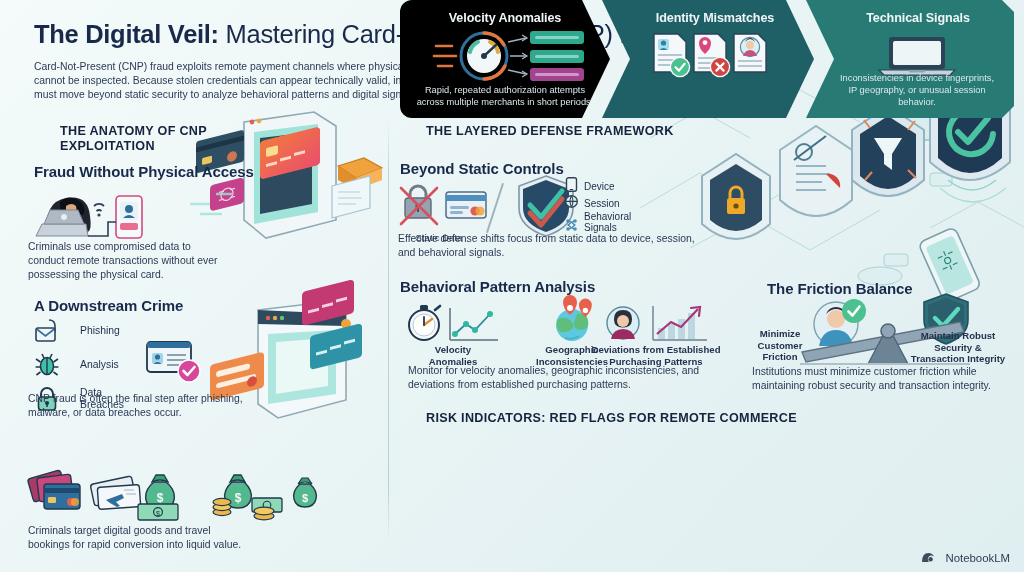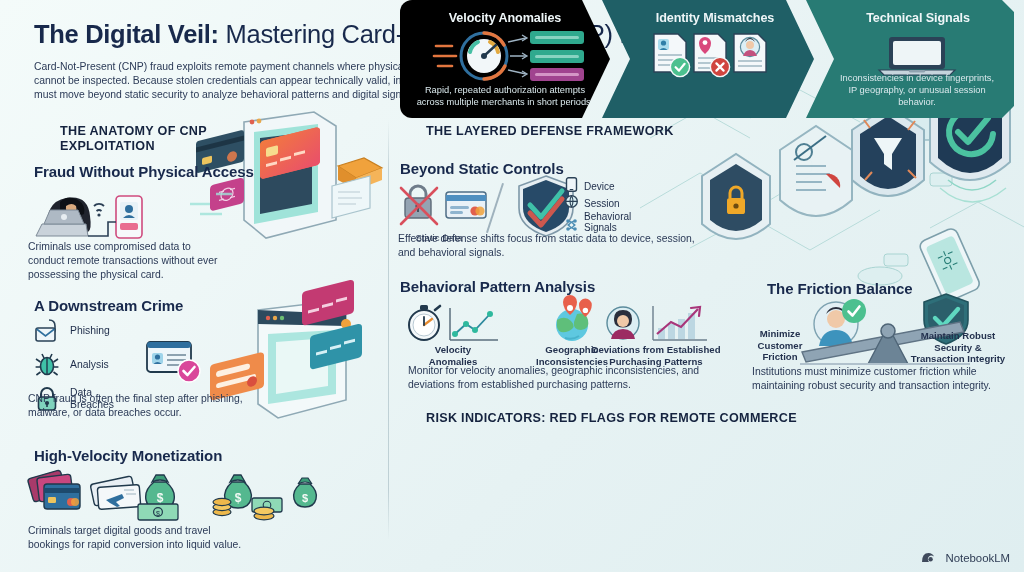--- a/index.html
+++ b/index.html
@@ -34,21 +34,21 @@
   
   #anatomy-kicker { position:absolute; left:34px; top:124px; width:200px; }
   #l1-head { position:absolute; left:34px; top:163px; }
   #l1-body { position:absolute; left:28px; top:240px; width:195px; }
   #l2-head { position:absolute; left:34px; top:297px; }
   #l2-list { position:absolute; left:34px; top:318px; }
   #l2-body { position:absolute; left:28px; top:392px; width:215px; }
   #l3-head { position:absolute; left:34px; top:447px; }
   #l3-body { position:absolute; left:28px; top:524px; width:215px; }
 
-  .chip-row { display:flex; align-items:center; gap:10px; margin-bottom:8px; }
+  .chip-row { display:flex; align-items:center; gap:20px; margin-bottom:8px; }
   .chip-label { font-size:10.4px; color:#1d2c49; line-height:1.12; }
 
   
   #framework-kicker { position:absolute; left:400px; top:124px; }
   #r1-head { position:absolute; left:400px; top:160px; }
   #r1-body { position:absolute; left:398px; top:232px; width:300px; }
   #r2-head { position:absolute; left:400px; top:278px; }
   #r2-body { position:absolute; left:408px; top:364px; width:300px; }
   #r3-head { position:absolute; left:767px; top:280px; }
   #r3-body { position:absolute; left:752px; top:365px; width:260px; }
@@ -312,21 +312,20 @@
       <path d="M8.5 26 q4 -4 8 0 Z" fill="#2f6f9e"></path>
     <g stroke="#6d8798" stroke-width="1.6">
         <path d="M22 17 h19 M22 22 h19 M22 27 h13"></path>
       </g>
     <circle cx="44" cy="33" r="11" fill="#d9479a" stroke="#fff" stroke-width="1.4"></circle>
     <path d="M38.5 33 L42.5 37 L49.5 29" stroke="#fff" stroke-width="2.6" fill="none" stroke-linecap="round" stroke-linejoin="round"></path>
   </svg>
 
   <p class="body" id="l2-body">CNP fraud is often the final step after phishing, malware, or data breaches occur.</p>
 
-  <div class="h2" id="l3-head">High-Velocity Monetization</div>
 
   <svg style="position:absolute;left:26px;top:468px;width:290px;height:56px;" viewBox="0 0 290 56">
 
     <g>
       <rect x="4" y="6" width="34" height="24" rx="3" fill="#a83a6a" stroke="#20394c" stroke-width="1.4" transform="rotate(-16 21 18)"></rect>
       <rect x="12" y="8" width="34" height="24" rx="3" fill="#c9477f" stroke="#20394c" stroke-width="1.4" transform="rotate(-7 29 20)"></rect>
       <rect x="18" y="16" width="36" height="25" rx="3" fill="#2f6f9e" stroke="#20394c" stroke-width="1.4"></rect>
       <rect x="18" y="20" width="36" height="5" fill="#1d4a6d"></rect>
       <rect x="22" y="29" width="8" height="6" rx="1.2" fill="#edc45e"></rect>
       <circle cx="45" cy="34" r="4" fill="#e0604f"></circle>

